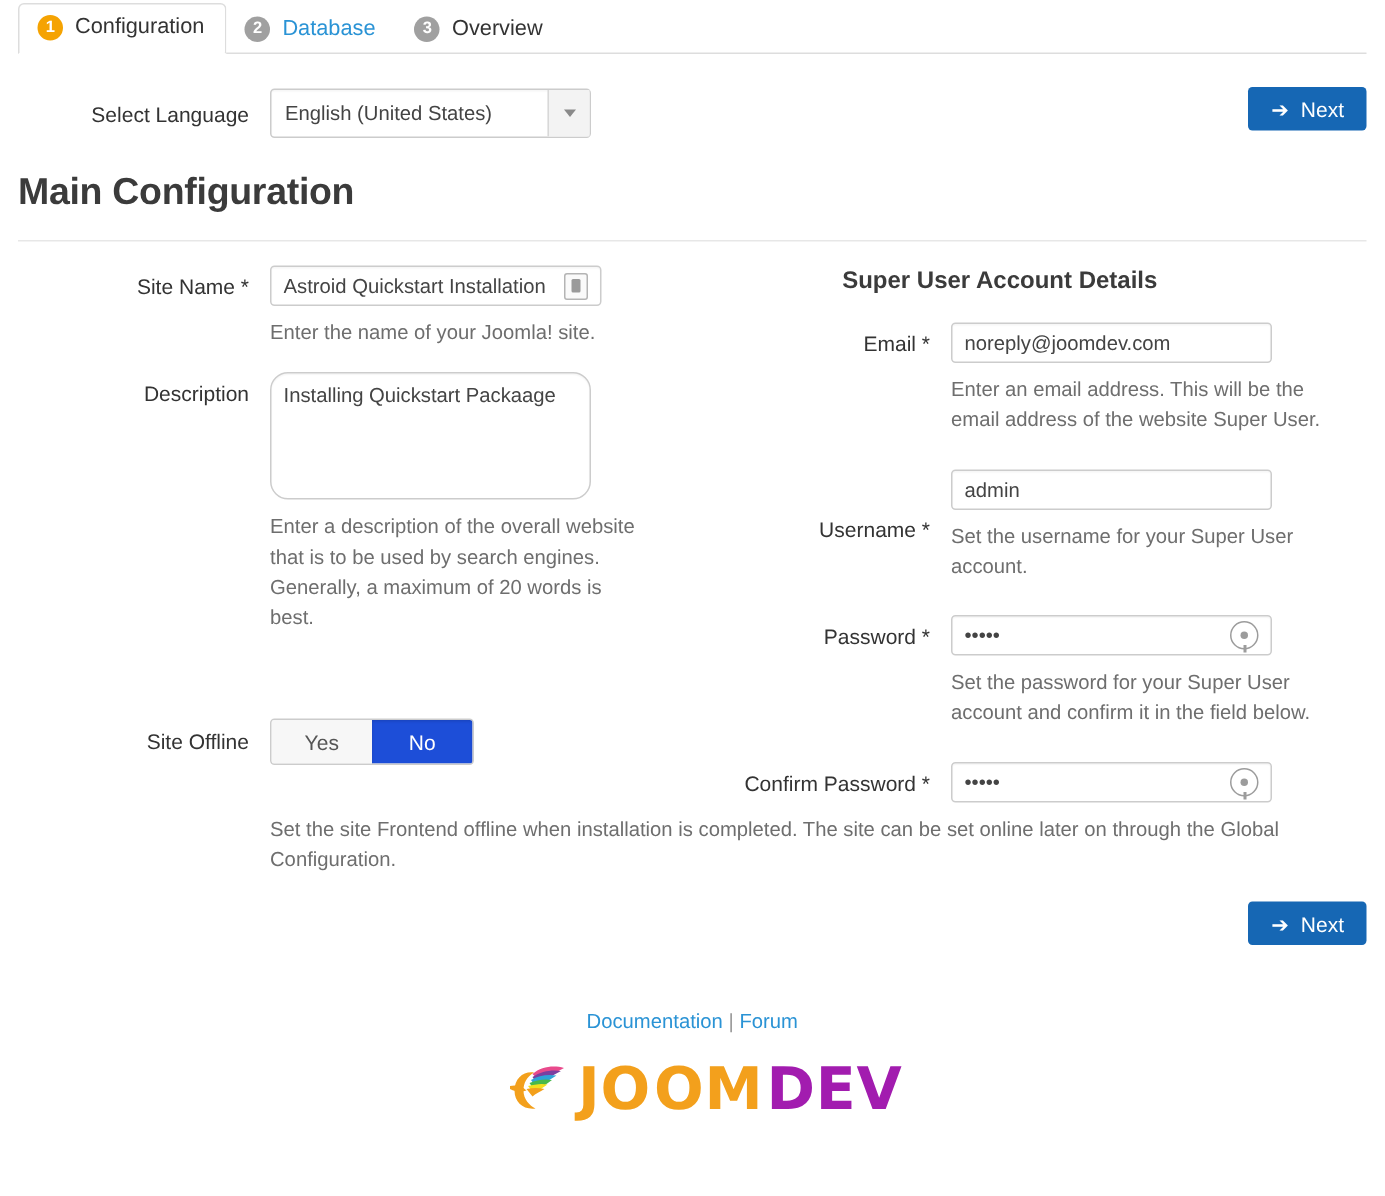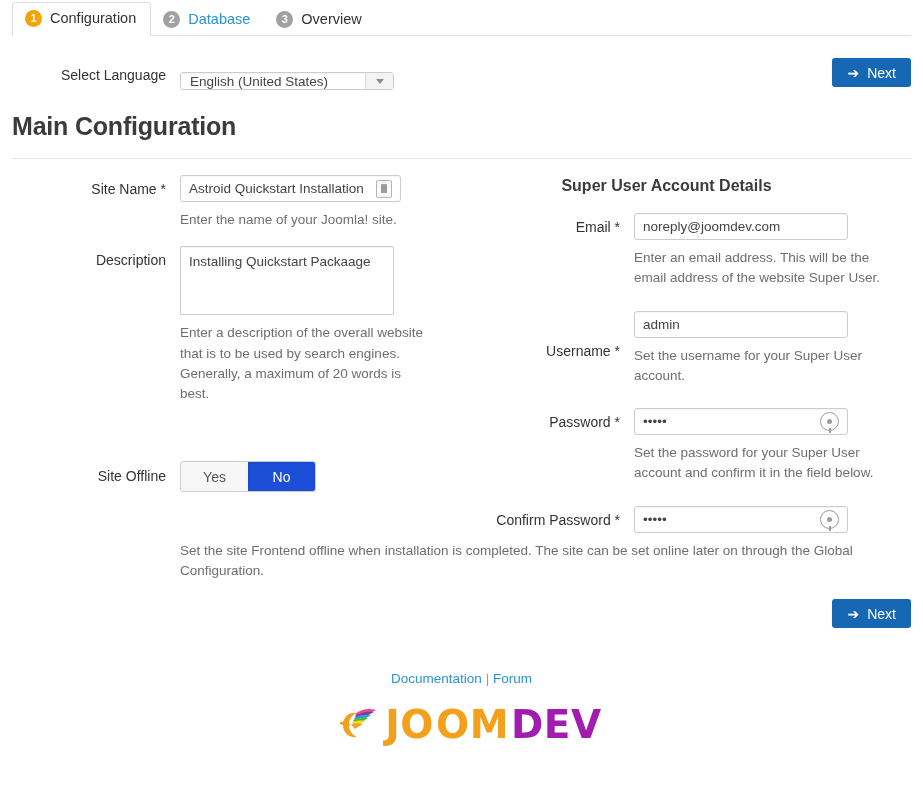--- a/index.html
+++ b/index.html
@@ -73,29 +73,28 @@
   .lang-label {
     width: 168px;
     text-align: right;
     padding-right: 14px;
     color: #333333;
     font-size: 14px;
     box-sizing: border-box;
   }
   .select-wrap {
     width: 214px;
-    height: 18px;
+    height: 33px;
     border: 1px solid #cccccc;
     border-radius: 3px;
     background: #ffffff;
     display: flex;
     align-items: stretch;
     box-sizing: border-box;
     box-shadow: 0 1px 1px rgba(0,0,0,0.04) inset;
-    margin-top: 13px;
   }
   .select-text {
     flex: 1;
     display: flex;
     align-items: center;
     padding-left: 9px;
     font-size: 13.5px;
     color: #444444;
     overflow: hidden;
     white-space: nowrap;
@@ -229,23 +228,23 @@
     content: "";
     position: absolute;
     bottom: -3px; left: 50%;
     transform: translateX(-50%);
     width: 2px; height: 5px;
     background: #9c9c9c;
   }
 
   .textarea-box {
     width: 214px;
-    height: 69px;
+    height: 85px;
     border: 1px solid #cccccc;
-    border-radius: 2px;
+    border-radius: 12px;
     background: #ffffff;
     box-sizing: border-box;
     padding: 6px 8px;
     font-size: 13.5px;
     color: #444444;
     line-height: 1.35;
     box-shadow: 0 1px 1px rgba(0,0,0,0.04) inset;
   }
 
   .help-text {

